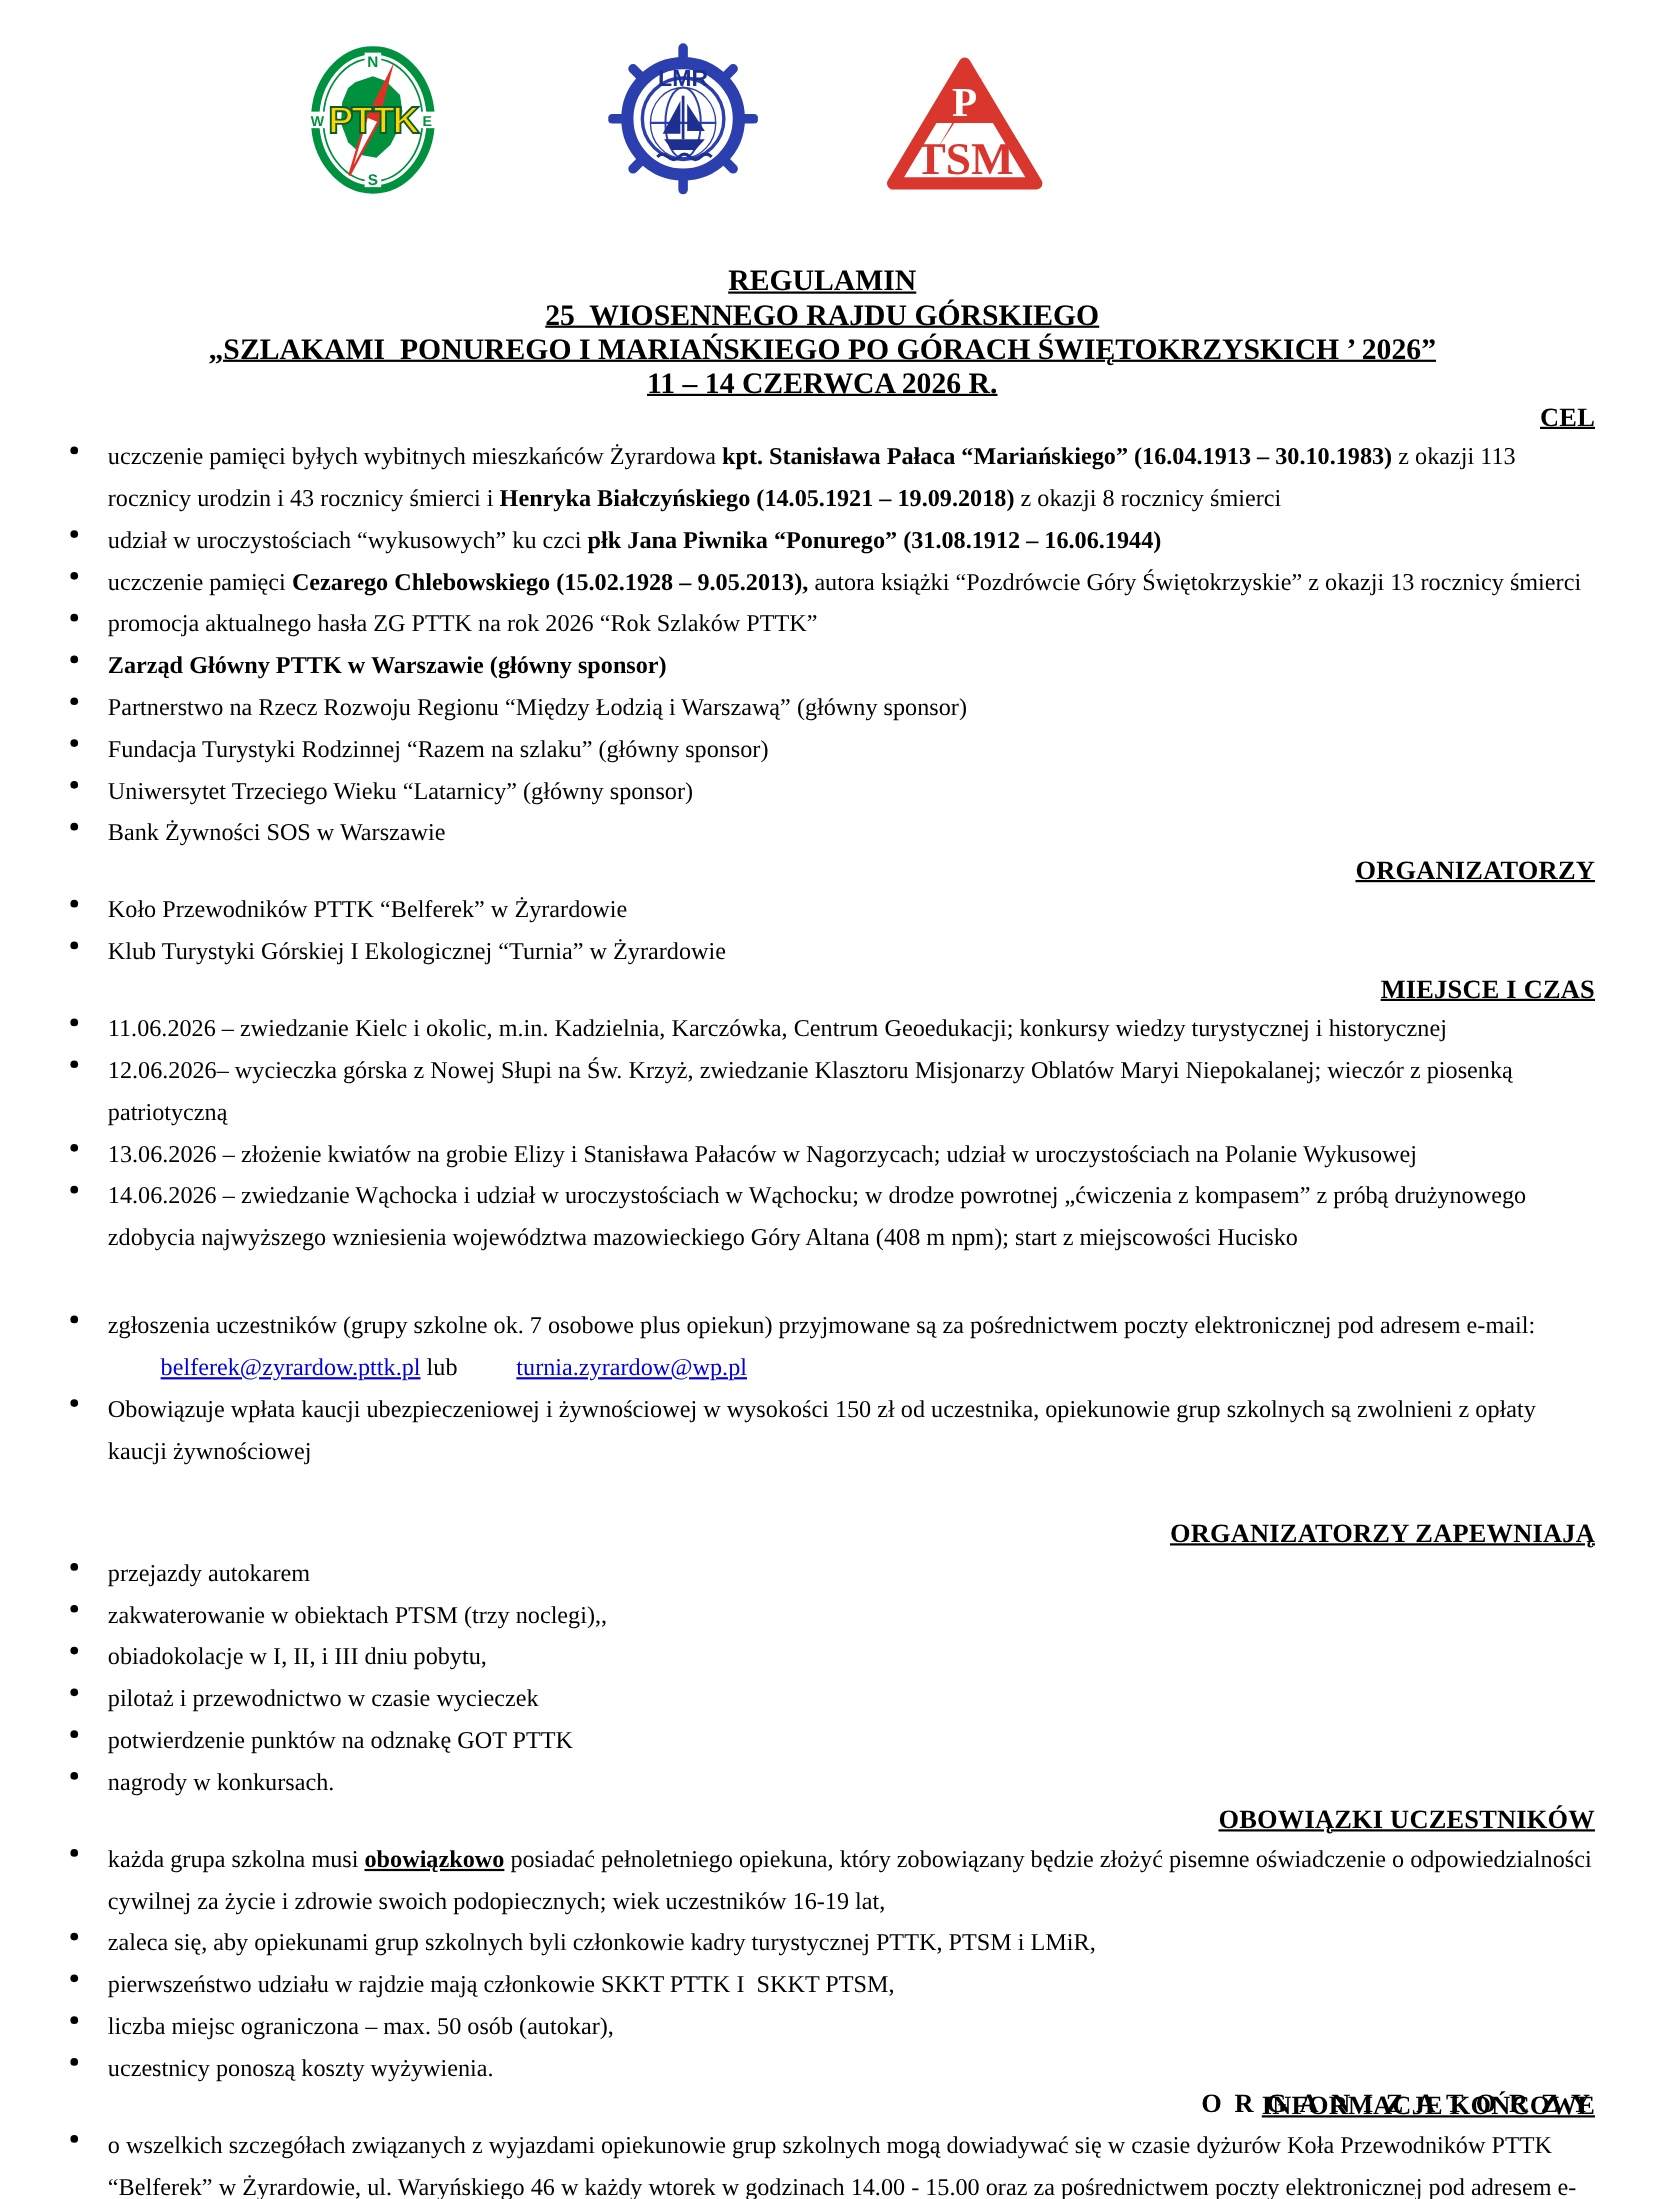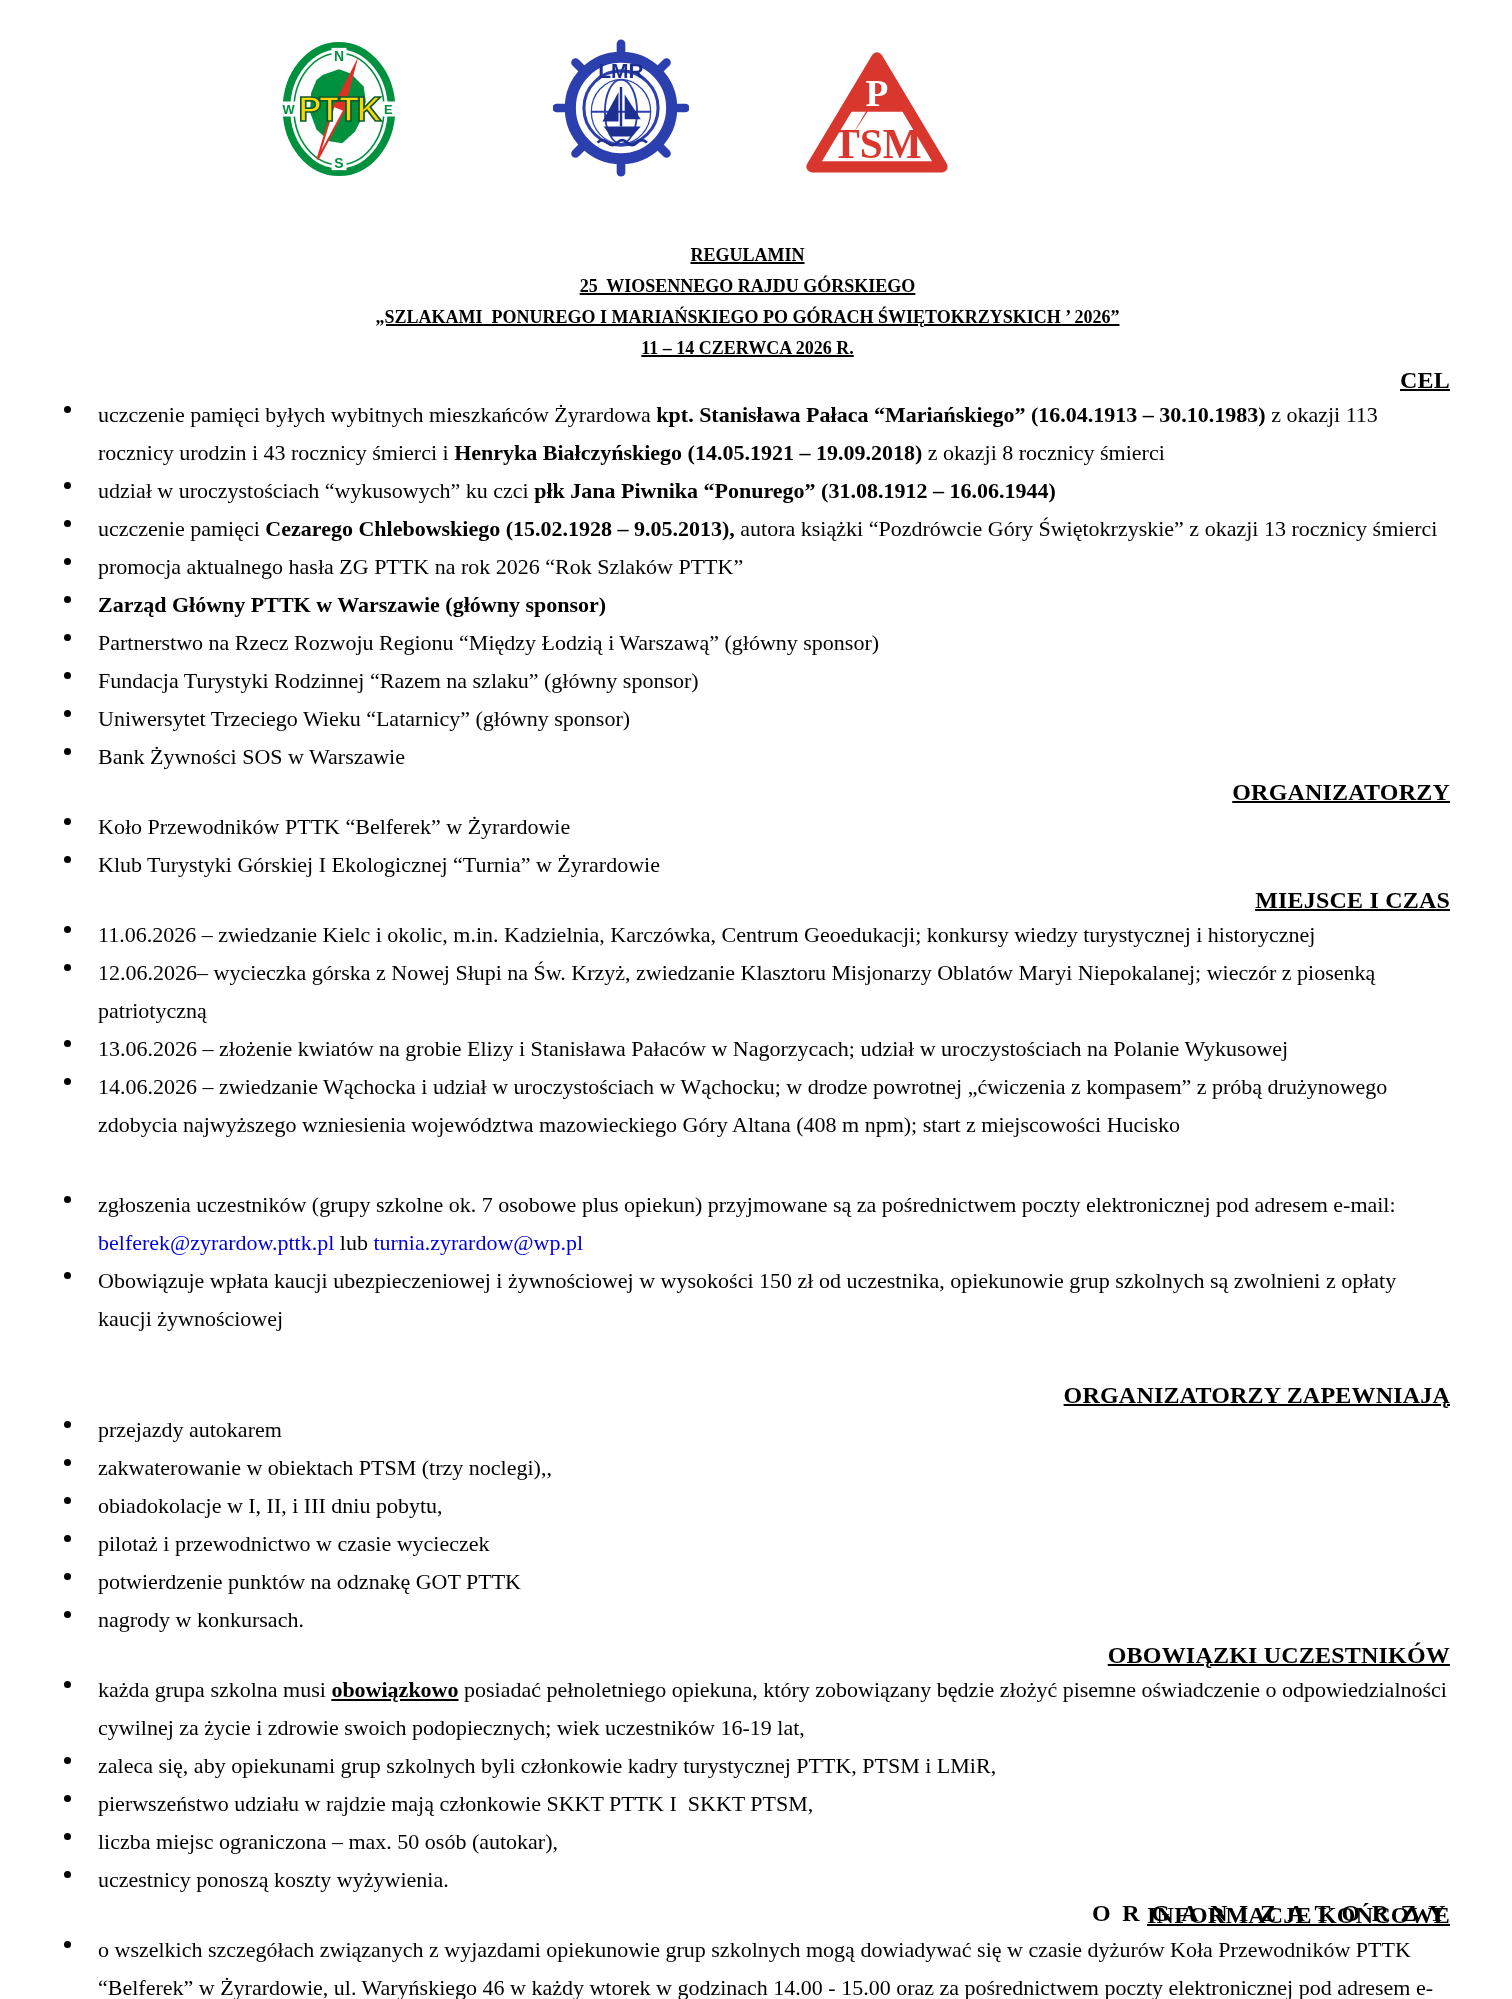--- a/index.html
+++ b/index.html
@@ -16,40 +16,40 @@
   }
   
   .logos{position:relative;height:150px;}
   .logo{position:absolute;top:0;}
   .logo-pttk{left:235px;width:118px;height:142px;}
   .logo-lmir{left:508px;width:136px;height:140px;}
   .logo-ptsm{left:757px;width:150px;height:138px;top:6px;}
   
   .title{margin-top:52px;}
   .title .t{
-    text-align:center;font-weight:700;font-size:18px;line-height:31px;
+    text-align:center;font-weight:700;font-size:27px;line-height:31px;
     text-decoration:underline;text-decoration-thickness:2px;white-space:pre-wrap;
   }
   
   h2{
     font-size:24px;line-height:30px;margin:1px 0 1px 0;font-weight:700;
     text-decoration:underline;text-decoration-thickness:2px;letter-spacing:0.2px;text-align:right;
   }
   ul{list-style:none;margin:0;padding:0;}
   li{
     position:relative;padding-left:53px;font-size:22px;line-height:38px;
     white-space:pre-wrap;
   }
   li::before{
     content:"";position:absolute;left:19px;top:10px;width:7px;height:7px;
     border-radius:50%;background:#000;
   }
   .b{font-weight:700;}
   .bu{font-weight:700;text-decoration:underline;text-align:center;}
-  .link{color:#0000dd;cursor:pointer;}
+  .link{color:#0000dd;text-decoration:underline;cursor:pointer;margin-left:48px;}
   .gap{margin-top:42px;}
   .footer{
     position:absolute;top:1900px;right:55px;
     font-weight:700;font-size:24px;letter-spacing:0.48em;
   }
 </style>
 </head>
 <body>
 
 <div class="page">

